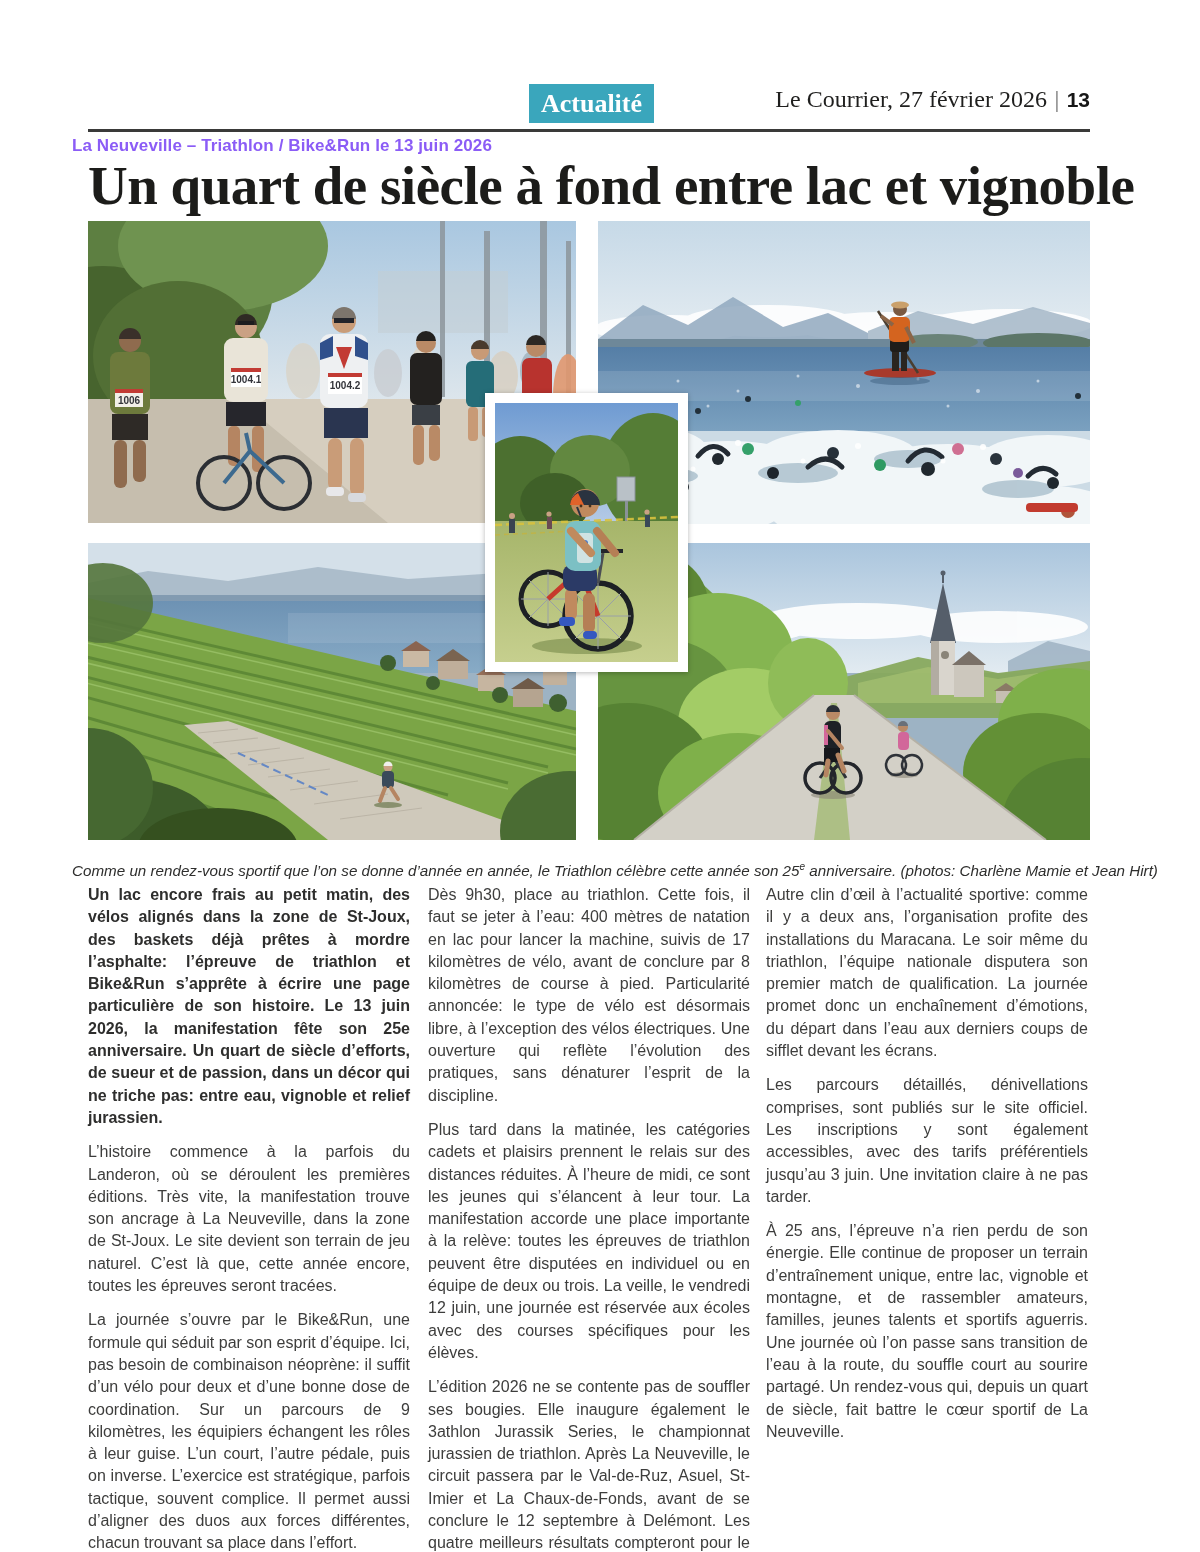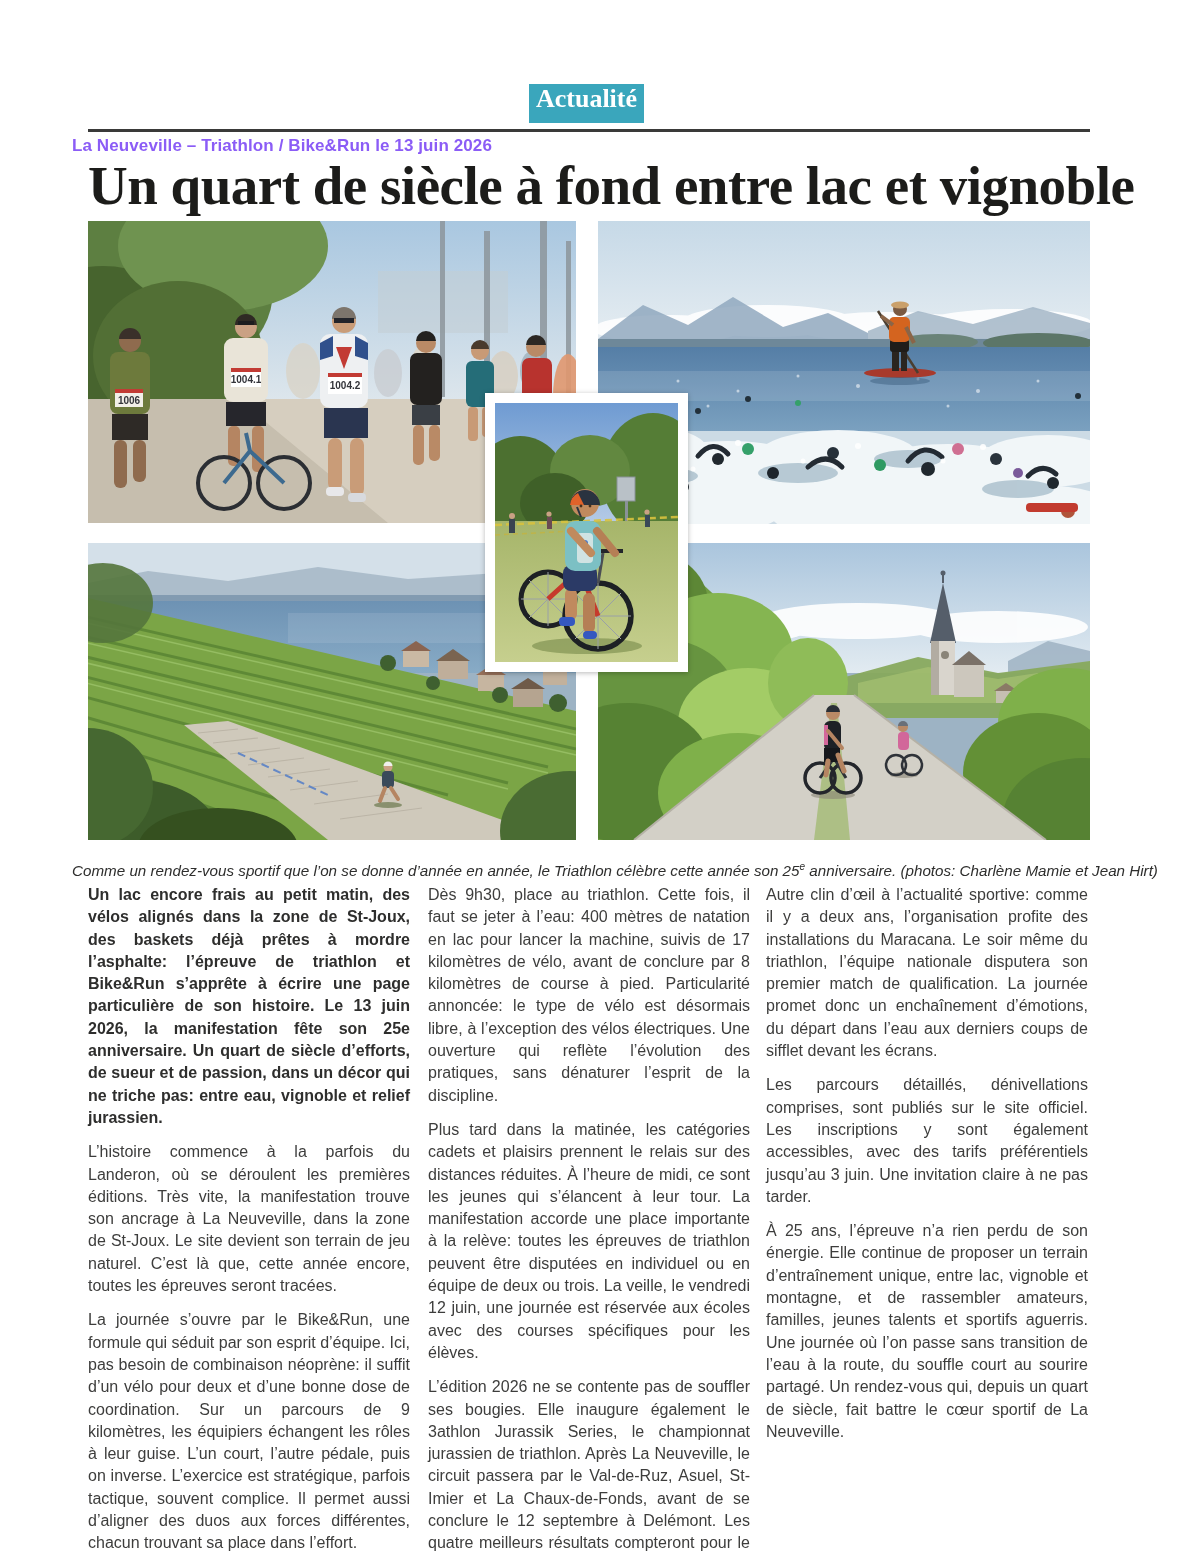--- a/index.html
+++ b/index.html
@@ -1,20 +1,20 @@
 <!DOCTYPE html>
 <html lang="fr"><head>
 <meta charset="utf-8">
 <style>
   html,body{margin:0;padding:0;background:#ffffff;}
   .page{position:relative;width:1200px;height:1552px;background:#ffffff;overflow:hidden;
         font-family:"Liberation Sans",sans-serif;color:#3d3d3c;}
   
-  .section-badge{position:absolute;left:529px;top:84px;width:115px;height:39px;
-        background:#3aa6bc;display:flex;justify-content:center;}
+  .section-badge{position:absolute;left:529px;top:84px;width:125px;height:39px;
+        background:#3aa6bc;display:flex;align-items:center;justify-content:center;}
   .section-badge span{font-family:"Liberation Serif",serif;font-weight:bold;font-size:26px;color:#ffffff;}
   .masthead-right{position:absolute;right:110px;top:86px;height:36px;display:flex;align-items:baseline;}
   .pub{font-family:"Liberation Serif",serif;font-size:24px;color:#1f1f1e;}
   .sep{font-size:22px;color:#9a9a9a;font-weight:400;padding:0 7px;}
   .pagenum{font-size:21px;font-weight:bold;color:#161616;}
   .rule{position:absolute;left:88px;top:129px;width:1002px;height:3px;background:#3a3a39;}
   
   .kicker{position:absolute;left:72px;top:136px;width:1002px;
         font-size:17px;font-weight:bold;color:#8b5cf6;letter-spacing:.1px;}
   .headline{position:absolute;left:88px;top:156px;width:1010px;margin:0;
@@ -42,20 +42,25 @@
   .col p{margin:0 0 12px 0;}
   p.lead{font-weight:bold;color:#2e2e2d;}
 </style>
 </head>
 <body>
 
 <div class="page">
 
   <div class="section-badge">
     <span>Actualité</span>
+  </div>
+  <div class="masthead-right">
+    <span class="pub">Le Courrier, 27 février 2026</span>
+    <span class="sep">|</span>
+    <span class="pagenum">13</span>
   </div>
   <div class="rule"></div>
 
   <div class="kicker">La Neuveville – Triathlon / Bike&amp;Run le 13 juin 2026</div>
   <h1 class="headline">Un quart de siècle à fond entre lac et vignoble</h1>
 
   <div class="collage">
 
     <figure class="photo ph-tl" style="margin:0">
       <svg viewBox="0 0 488 302" preserveAspectRatio="none">

